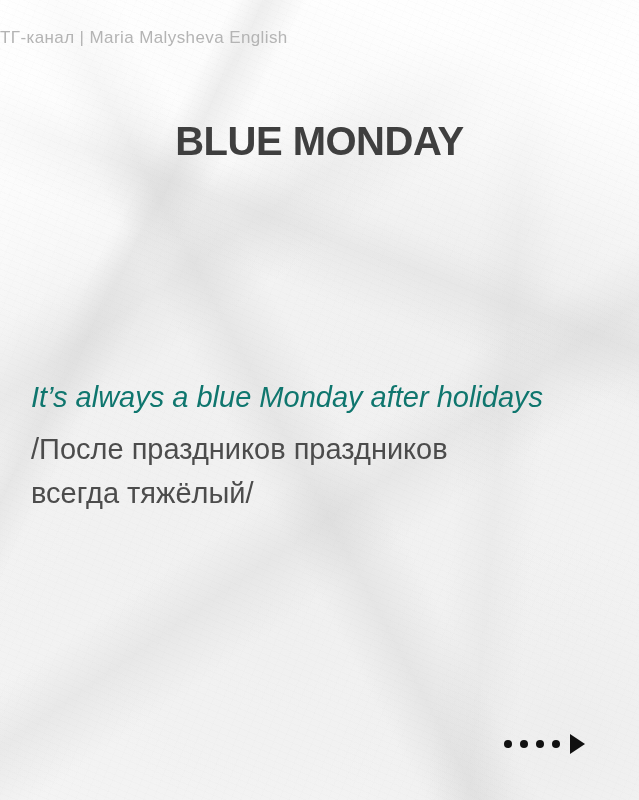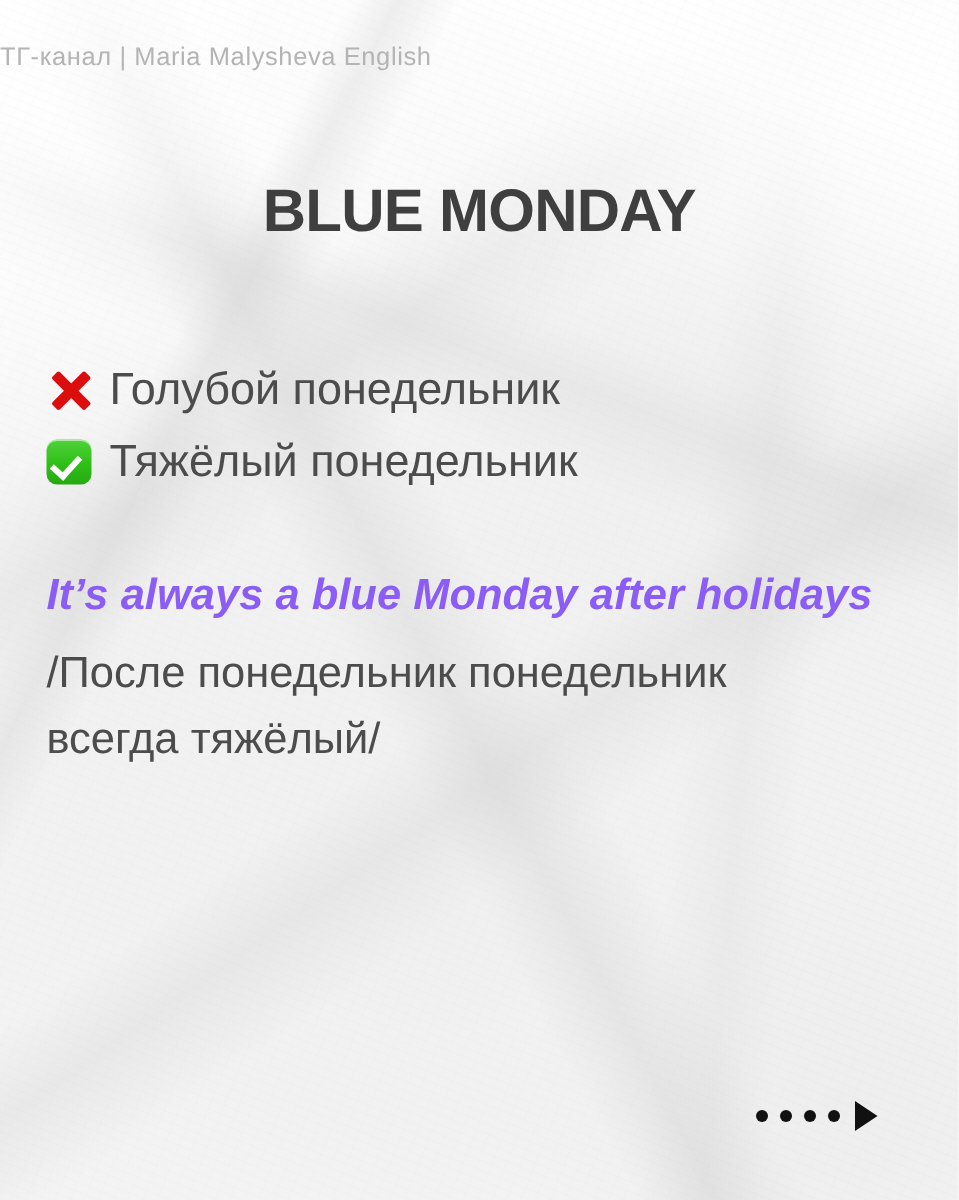--- a/index.html
+++ b/index.html
@@ -159,23 +159,23 @@
   .example-heading {
     font-size: 29px;
     line-height: 44px;
     font-weight: bold;
     font-style: italic;
     color: #3f3f3f;
   }
   .example-sentence {
     font-size: 29px;
     line-height: 44px;
-    font-weight: bold;
+    font-weight: normal;
     font-style: italic;
-    color: #8b5cf6;
+    color: #0f766e;
     white-space: nowrap;
   }
   .example-translation {
     margin-top: 8px;
     font-size: 29px;
     line-height: 44px;
     color: #4c4c4c;
     font-weight: 400;
     max-width: 500px;
   }
@@ -211,37 +211,24 @@
 
   <div class="paper-texture"></div>
   <div class="paper-fibers"></div>
 
   <div class="content">
 
     <div class="channel-header">ТГ-канал | Maria Malysheva English</div>
 
     <div class="page-title">BLUE MONDAY</div>
 
-    <div class="options">
-
-      <div class="option-row">
-        <span class="option-icon icon-cross"></span>
-        <span class="option-label">Голубой понедельник</span>
-      </div>
-
-      <div class="option-row">
-        <span class="option-icon icon-check"></span>
-        <span class="option-label">Тяжёлый понедельник</span>
-      </div>
-
-    </div>
 
     <div class="example-block">
       <div class="example-sentence">It’s always a blue Monday after holidays</div>
-      <div class="example-translation">/После понедельник понедельник всегда тяжёлый/</div>
+      <div class="example-translation">/После праздников праздников всегда тяжёлый/</div>
     </div>
 
     <div class="swipe-indicator">
       <span class="swipe-dot"></span>
       <span class="swipe-dot"></span>
       <span class="swipe-dot"></span>
       <span class="swipe-dot"></span>
       <span class="swipe-arrow"></span>
     </div>
 

